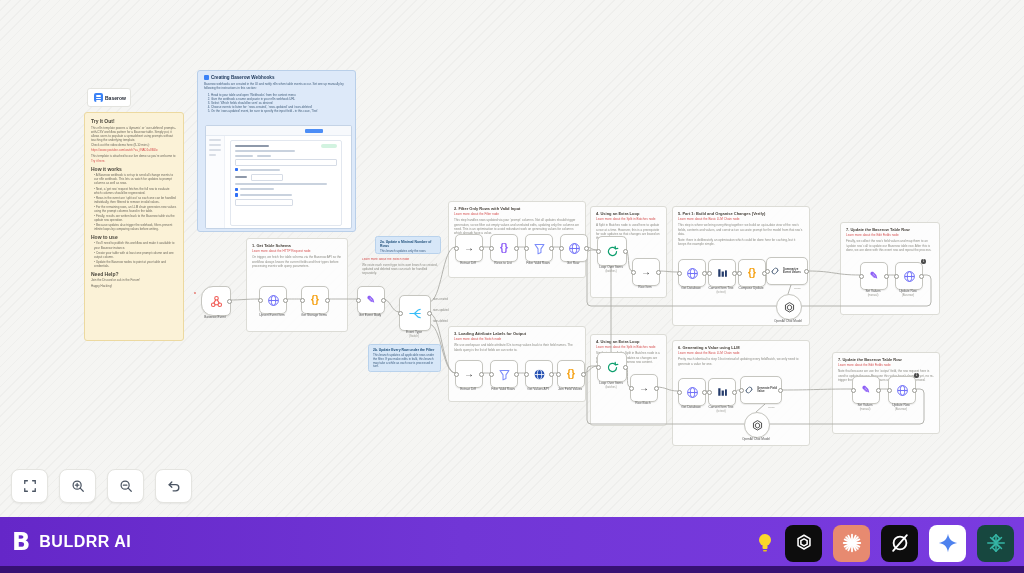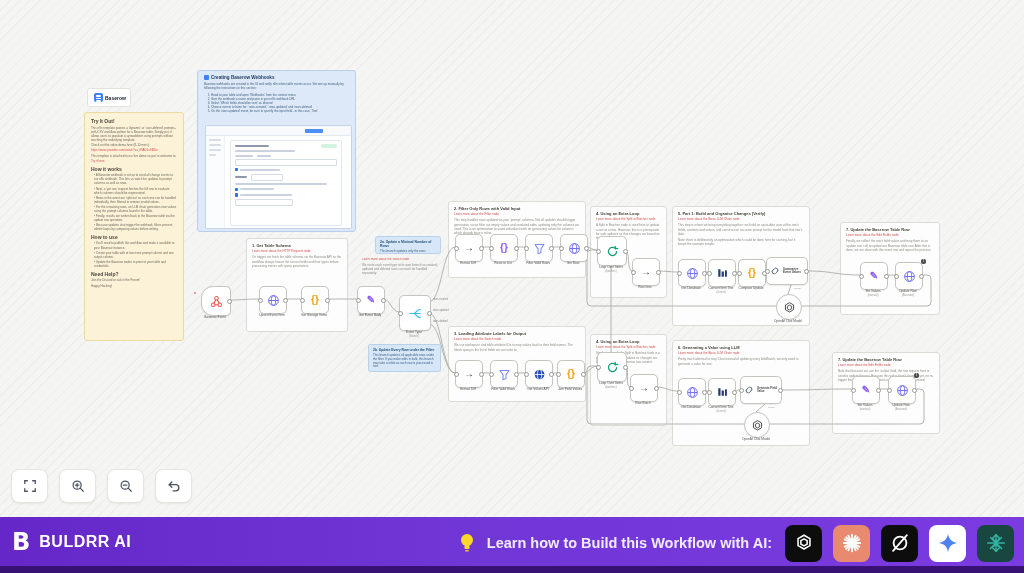--- a/index.html
+++ b/index.html
@@ -651,21 +651,20 @@
   <div id="brand">
     <span class="bmark">B</span>
     <span class="bname">BULDRR AI</span>
   </div>
   <div id="cta">
     <svg width="18" height="22" viewBox="0 0 18 22">
       <circle cx="9" cy="8" r="6" fill="#fbd72b"></circle>
       <rect x="6.5" y="13" width="5" height="4" rx="1" fill="#fbd72b"></rect>
       <rect x="7" y="18" width="4" height="1.6" rx="0.8" fill="#e8c21c"></rect>
     </svg>
-    <span class="cta-text">Learn how to Build this Workflow with AI:</span>
     <span class="aiicon" style="background:#0d0d0d">
       <svg width="22" height="22" viewBox="0 0 24 24" fill="none" stroke="#fff" stroke-width="1.7" stroke-linejoin="round">
         <path d="M12 3.5l6.5 3.7v7.6L12 18.5l-6.5-3.7V7.2z"></path>
         <path d="M12 7.5l3.4 1.9v3.9L12 15.2l-3.4-1.9V9.4z"></path>
       </svg>
     </span>
     <span class="aiicon" style="background:#e78a70">
       <svg width="22" height="22" viewBox="0 0 24 24" stroke="#fff" stroke-width="2" stroke-linecap="round">
         <line x1="12" y1="3" x2="12" y2="21"></line>
           <line x1="3" y1="12" x2="21" y2="12"></line>

